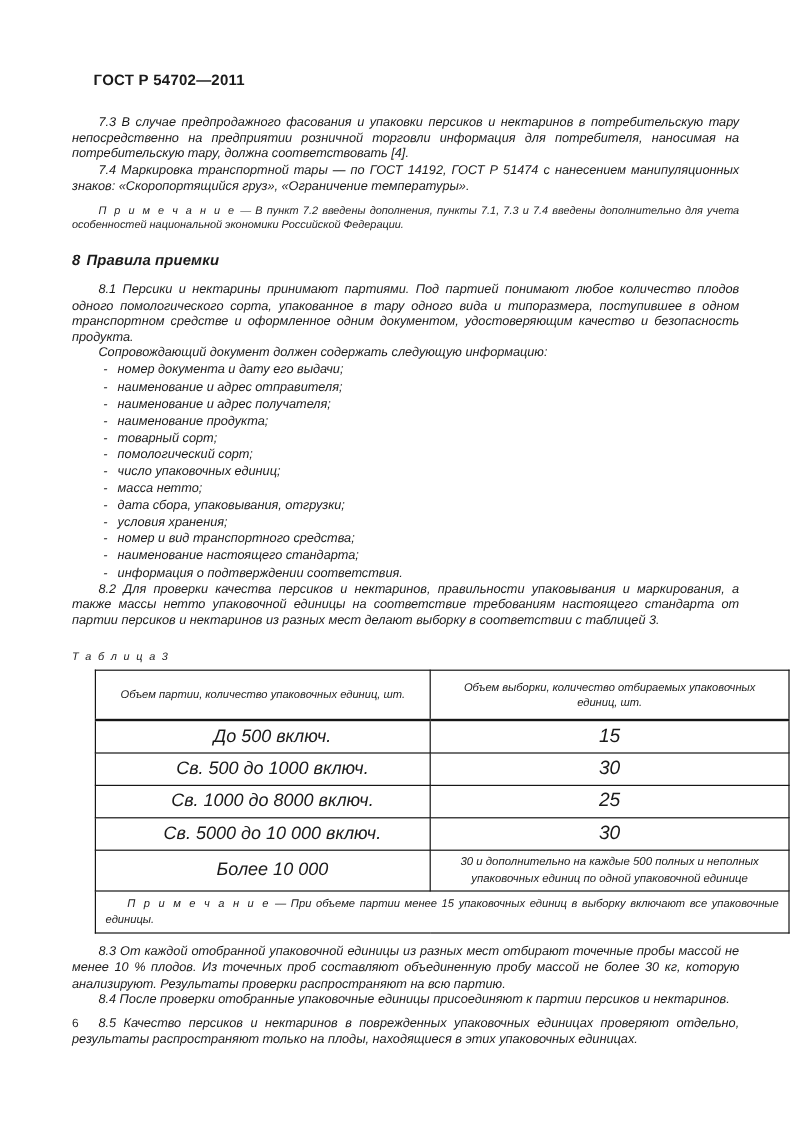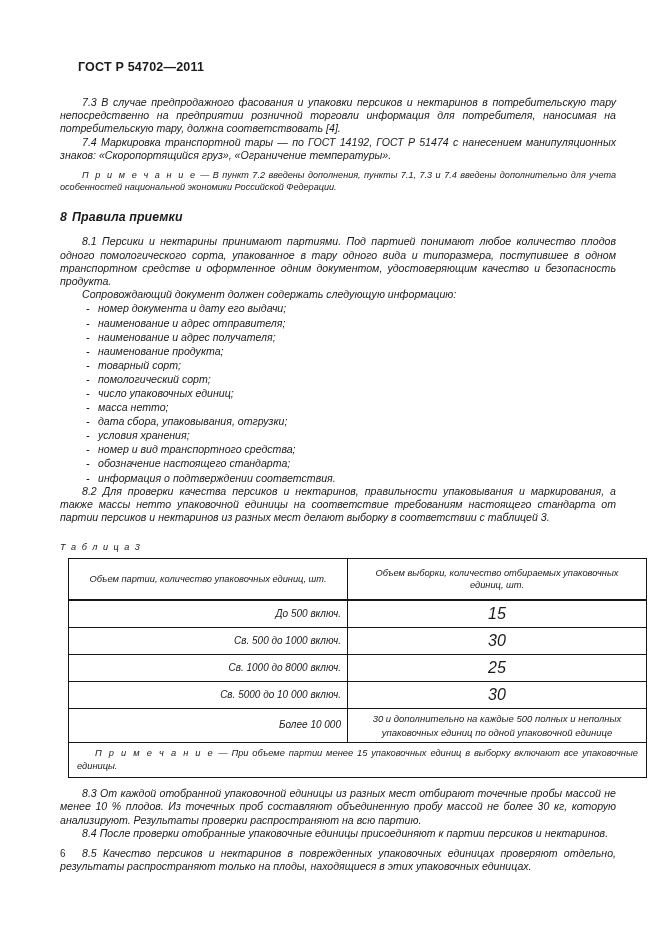--- a/index.html
+++ b/index.html
@@ -106,45 +106,45 @@
   .table-caption {
     margin: 18px 0 6px 0;
     font-size: 9.1px;
     font-style: italic;
     letter-spacing: 1.5px;
   }
 
   table.t3 {
     border-collapse: collapse;
     width: 538px;
-    margin-left: 8px;
+    margin-left: 19px;
     table-layout: fixed;
   }
   table.t3 td {
     border: 1px solid #161616;
     font-style: italic;
     font-size: 9.3px;
     line-height: 12.4px;
     padding: 4px 6px;
     vertical-align: middle;
   }
   table.t3 tr.head td {
     text-align: center;
     height: 34px;
     border-bottom-width: 2px;
     padding: 3px 10px;
   }
   table.t3 td.col1 { width: 258px; }
   table.t3 td.col2 { width: 278px; }
 
   table.t3 tr.body td.c1 {
-    text-align: right;
+    text-align: center;
     padding-left: 22px;
     height: 18px;
-    font-size: 10px;
+    font-size: 15px;
   }
   table.t3 tr.body td.c2 {
     text-align: center;
     height: 18px;
     font-size: 16px;
   }
   table.t3 tr.body td.c2.multi {
     text-align: center;
     padding: 3px 10px;
     line-height: 13.4px;
@@ -199,21 +199,21 @@
       <li><span class="dash">-</span><span>наименование и адрес отправителя;</span></li>
       <li><span class="dash">-</span><span>наименование и адрес получателя;</span></li>
       <li><span class="dash">-</span><span>наименование продукта;</span></li>
       <li><span class="dash">-</span><span>товарный сорт;</span></li>
       <li><span class="dash">-</span><span>помологический сорт;</span></li>
       <li><span class="dash">-</span><span>число упаковочных единиц;</span></li>
       <li><span class="dash">-</span><span>масса нетто;</span></li>
       <li><span class="dash">-</span><span>дата сбора, упаковывания, отгрузки;</span></li>
       <li><span class="dash">-</span><span>условия хранения;</span></li>
       <li><span class="dash">-</span><span>номер и вид транспортного средства;</span></li>
-      <li><span class="dash">-</span><span>обозначение настоящего стандарта;</span></li>
+      <li><span class="dash">-</span><span>наименование настоящего стандарта;</span></li>
       <li><span class="dash">-</span><span>информация о подтверждении соответствия.</span></li>
     </ul>
 
     <p class="para"><span class="ind"></span><span>8.2  Для проверки качества персиков и нектаринов, правильности упаковывания и маркирова­ния, а также массы нетто упаковочной единицы на соответствие требованиям настоящего стан­дарта от партии персиков и нектаринов из разных мест делают выборку в соответствии с таблицей 3.</span></p>
 
     <div class="table-caption">Т а б л и ц а  3</div>
 
     <table class="t3">
       <tbody>
         <tr class="head">

